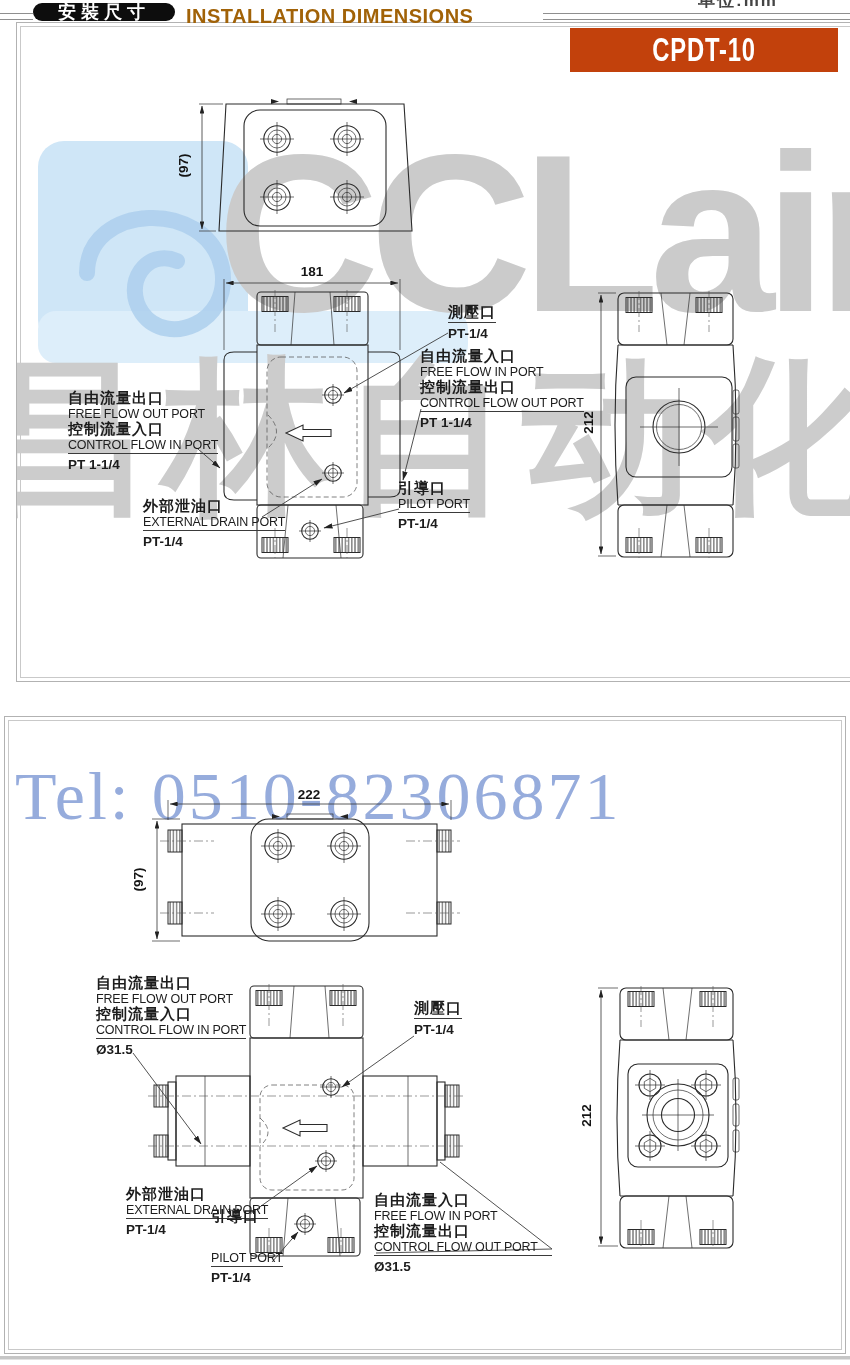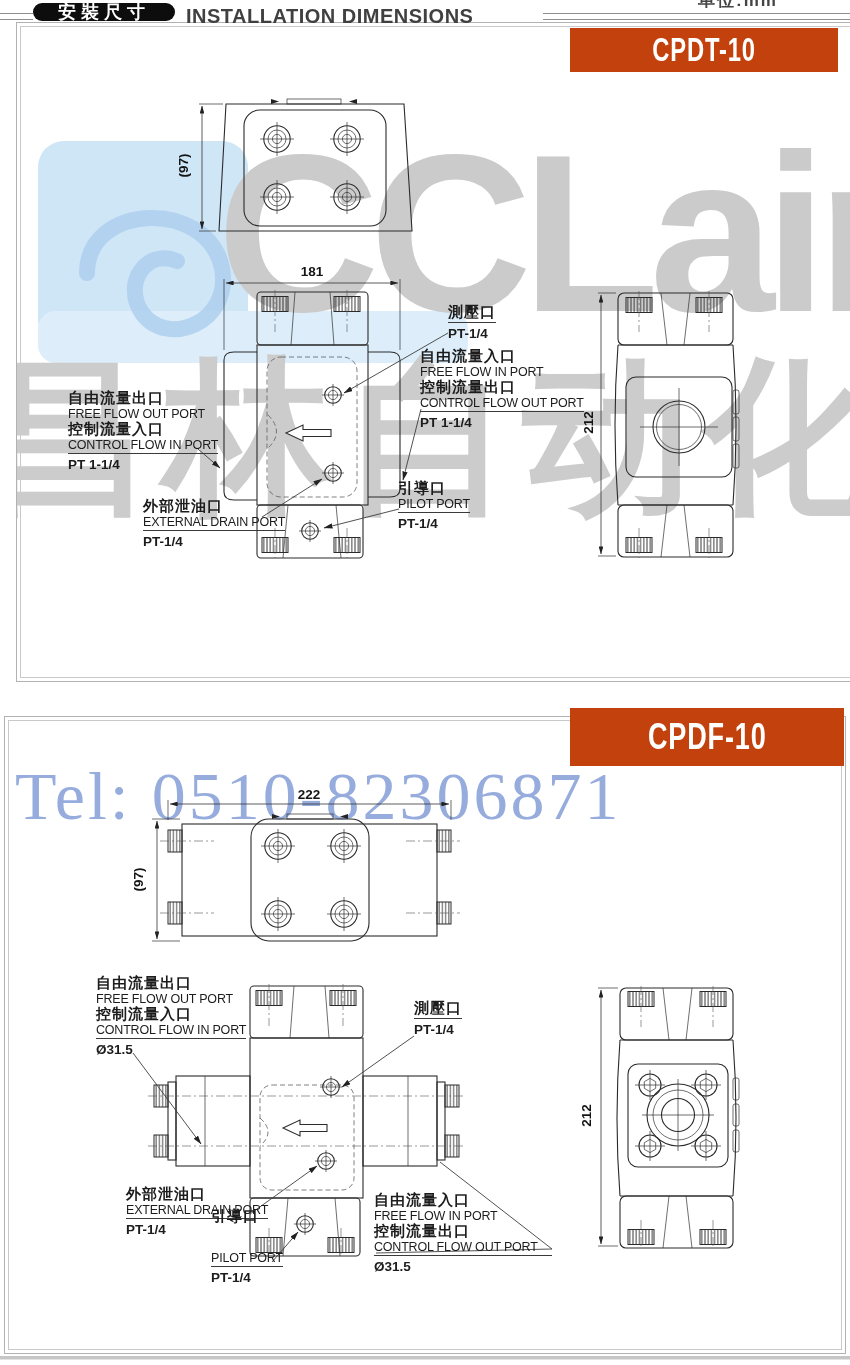--- a/index.html
+++ b/index.html
@@ -3,21 +3,21 @@
 <meta charset="utf-8">
 <style>
   html,body{margin:0;padding:0;background:#ffffff;}
   .page{position:relative;width:850px;height:1365px;background:#fff;overflow:hidden;
         font-family:"Liberation Sans","DejaVu Sans",sans-serif;}
 
   
   .dbl-line{position:absolute;height:5px;border-top:1.6px solid #8f8f8f;border-bottom:1.6px solid #8f8f8f;}
   .hdr-pill{position:absolute;left:33px;top:3px;width:142px;height:18px;background:#0d0d0d;border-radius:14px;
             color:#fff;font-size:18px;font-weight:700;letter-spacing:5px;display:flex;align-items:center;justify-content:center;}
-  .hdr-title{position:absolute;left:186px;top:5px;font-size:20px;font-weight:700;color:#404040;letter-spacing:0.5px;}
+  .hdr-title{position:absolute;left:186px;top:5px;font-size:20px;font-weight:700;color:#a16207;letter-spacing:0.5px;}
   .corner-note{position:absolute;left:698px;top:0;width:150px;height:8px;overflow:hidden;color:#444;}
   .corner-note span{display:block;margin-top:-11px;font-size:17px;font-weight:700;letter-spacing:2px;}
 
   
   .panel{position:absolute;background:#fff;border:1px solid #b2b2b2;
          box-shadow:inset 0 0 0 3px #ffffff, inset 0 0 0 4px #c9c9c9;overflow:hidden;}
   .model-banner{position:absolute;background:#c2410c;display:flex;align-items:center;justify-content:center;}
   .model-banner span{color:#ffffff;font-weight:800;letter-spacing:1px;transform:scaleX(.82) scaleY(1.12);}
 
   
@@ -68,23 +68,20 @@
     <div class="wm-brand" style="left:200px;top:98px;">CCLair</div>
     <div class="wm-brand-cn" style="left:-34px;top:330px;">昌林自动化</div>
   </div>
 
   <div class="panel" style="left:4px;top:716px;width:840px;height:636px;">
     <div class="wm-telfax" style="left:10px;top:40px;">Tel: 0510-82306871</div>
   </div>
 
   <div class="model-banner" style="left:570px;top:28px;width:268px;height:44px;">
     <span style="font-size:29px;">CPDT-10</span>
-  </div>
-  <div class="model-banner" style="left:570px;top:708px;width:274px;height:58px;">
-    <span style="font-size:33px;">CPDF-10</span>
   </div>
 
   <svg class="draw" width="850" height="1365" viewBox="0 0 850 1365">
     <defs>
       <pattern id="hatch" width="3.2" height="6" patternUnits="userSpaceOnUse">
         <path d="M1.6,0 V6" stroke="#333" stroke-width="0.9"></path>
       </pattern>
       <marker id="da" viewBox="0 0 10 6" refX="9.5" refY="3" markerWidth="10" markerHeight="6" orient="auto-start-reverse">
         <path d="M0,0 L10,3 L0,6 Z" fill="#222"></path>
       </marker>

